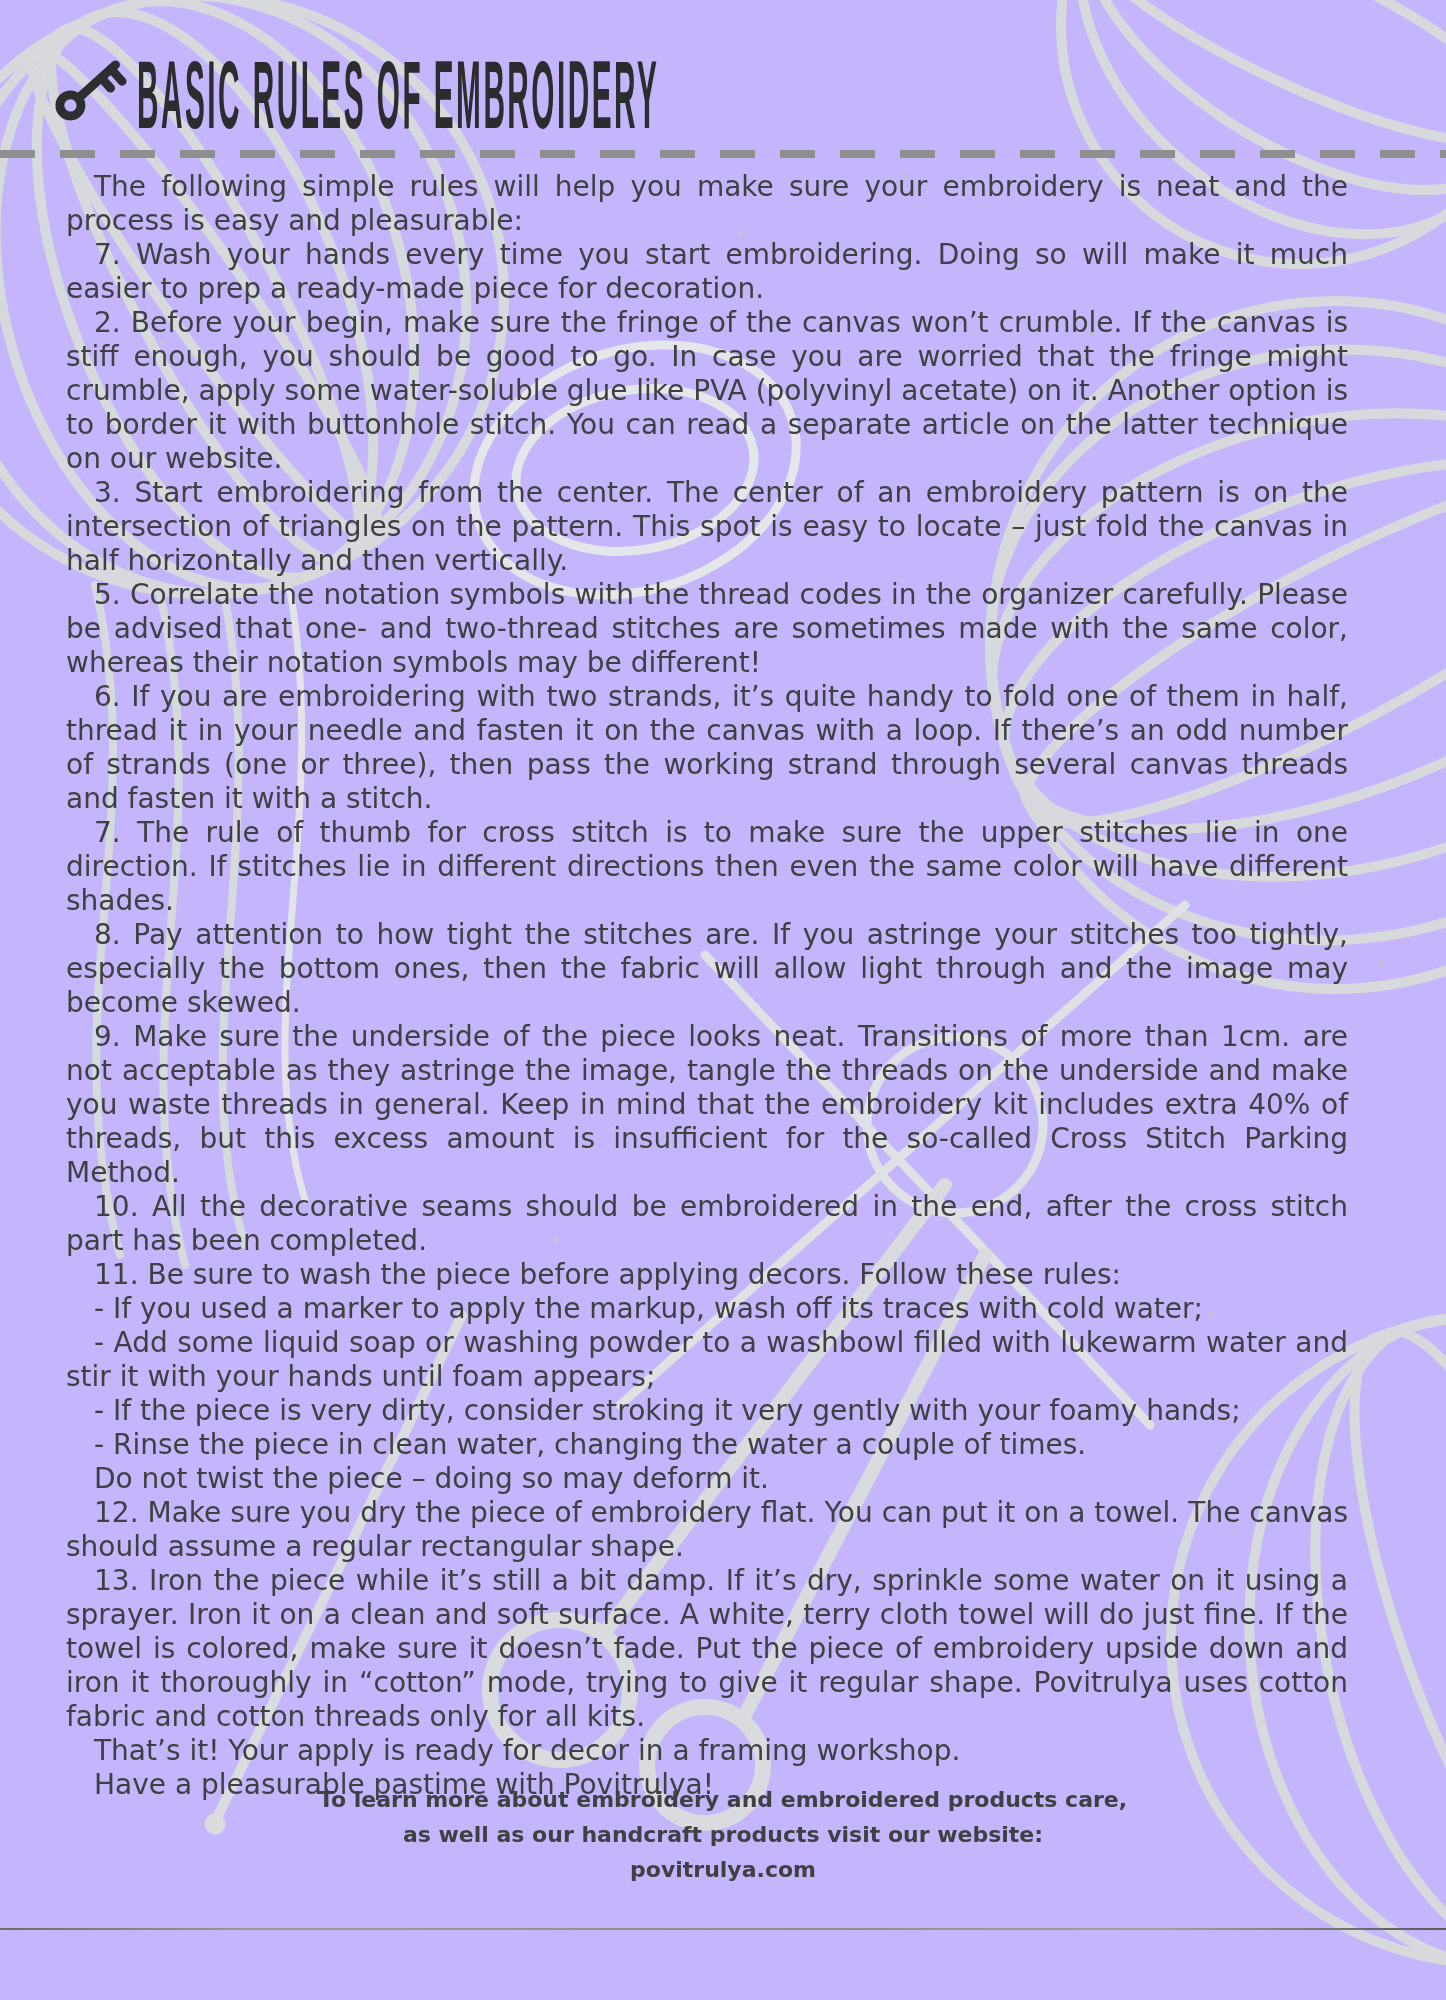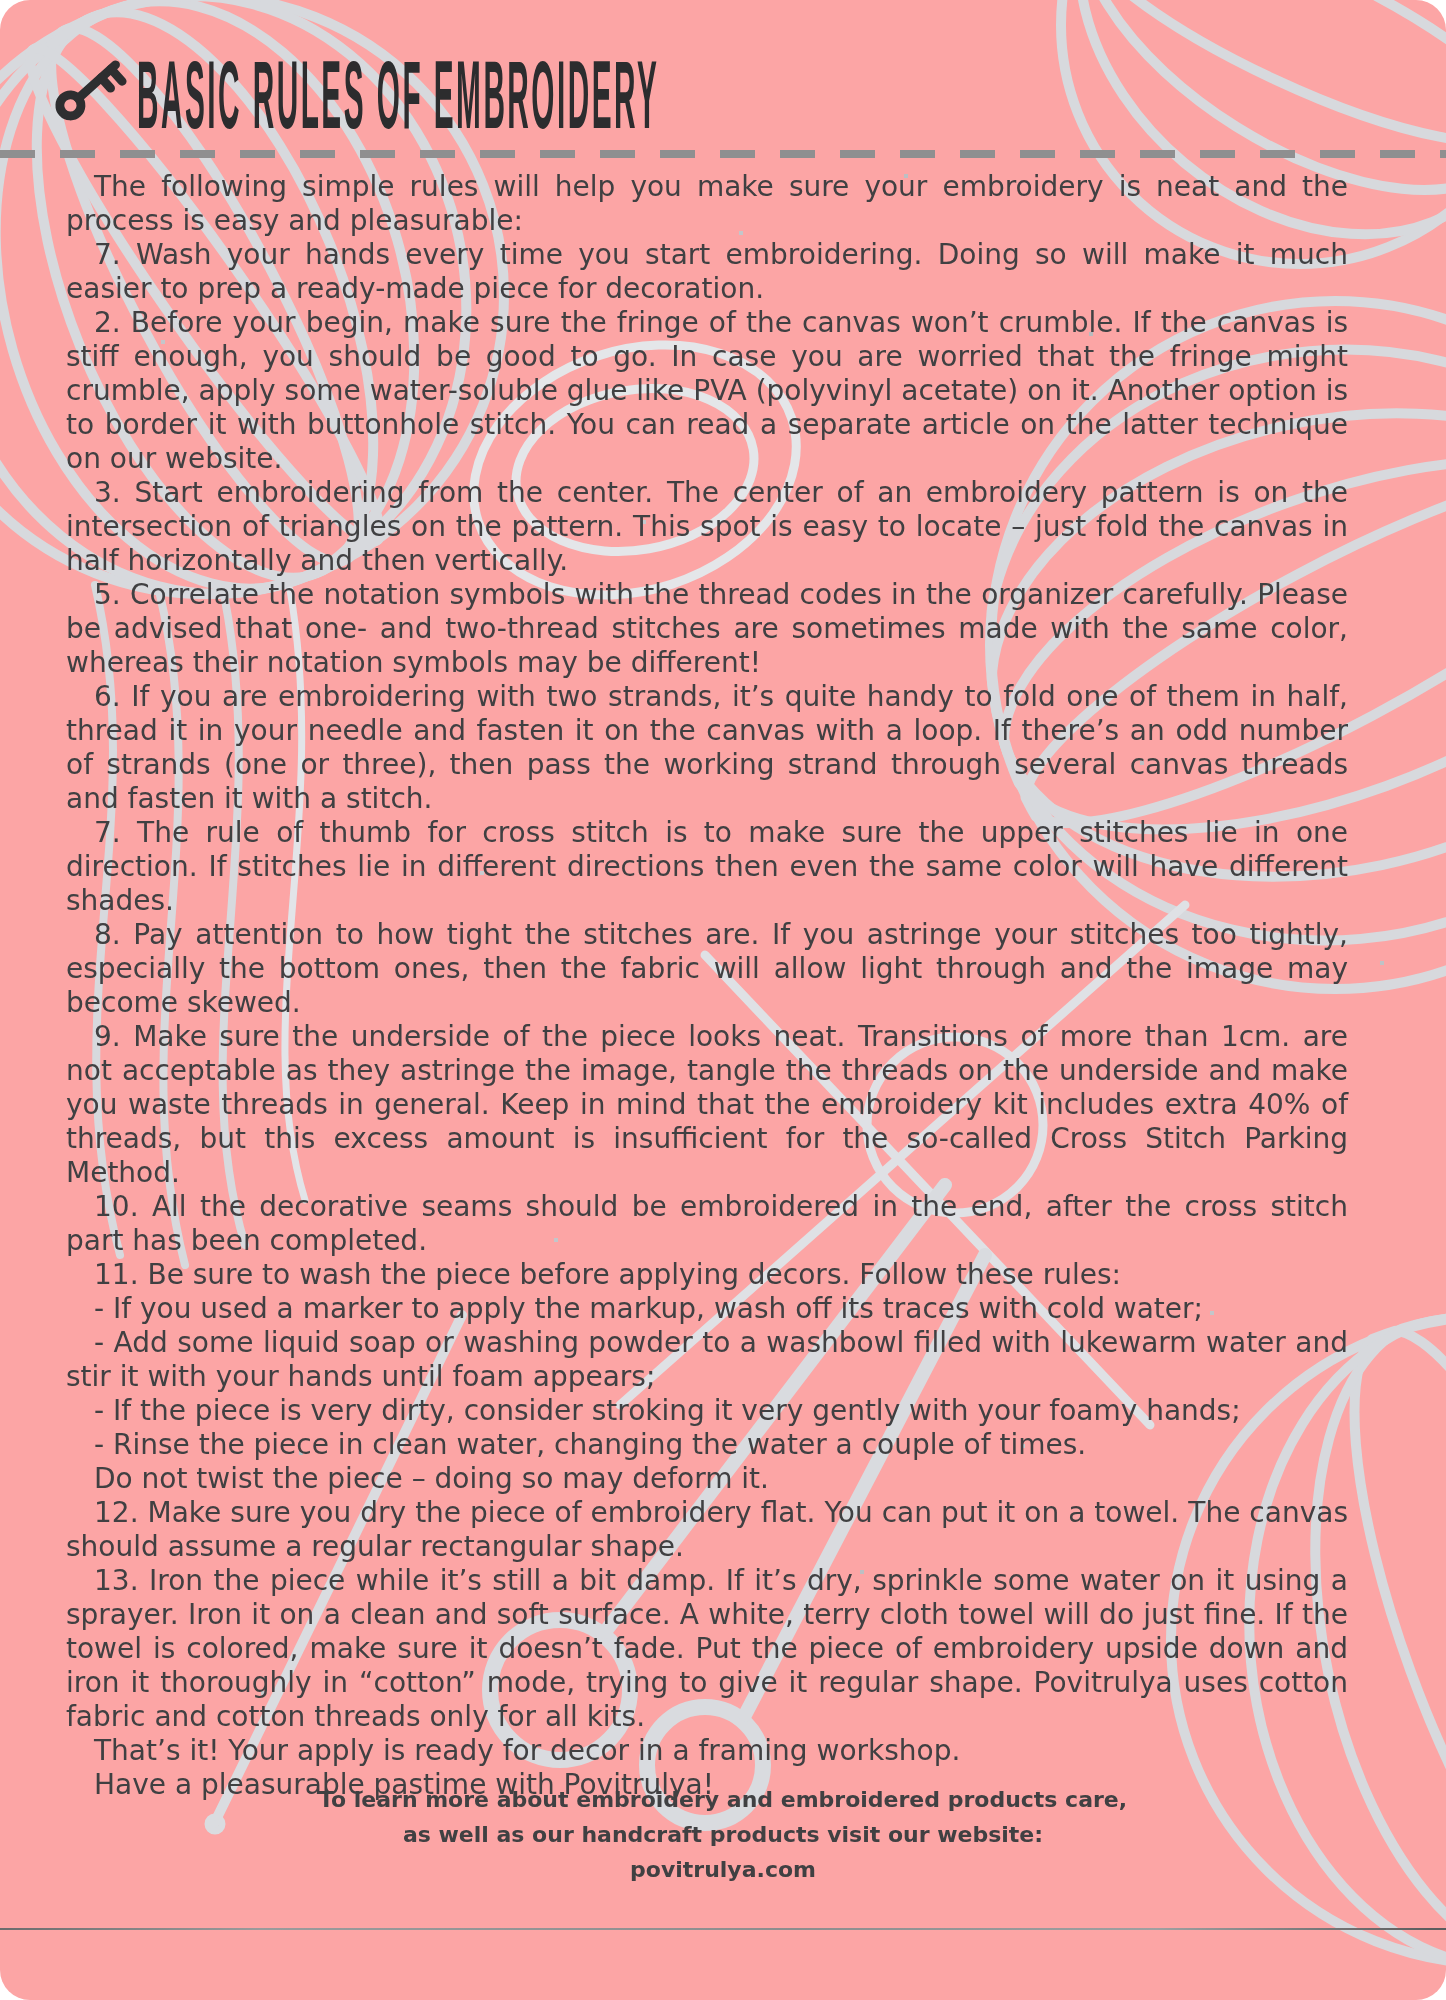--- a/index.html
+++ b/index.html
@@ -1,22 +1,21 @@
 <!DOCTYPE html>
 <html><head>
 <meta charset="utf-8">
 <style>
   html,body{margin:0;padding:0;background:#ffffff;}
   .page{
     position:relative;
     width:1446px;height:2000px;
-    background:#fca5a5;
+    background:#c4b5fd;
     overflow:hidden;
     font-family:"DejaVu Sans",sans-serif;
-    border-radius:30px;
   }
   .bg{position:absolute;left:0;top:0;width:1446px;height:2000px;pointer-events:none;}
   .specks{position:absolute;left:0;top:0;width:2px;height:2px;background:transparent;
     box-shadow:905px 175px 0 1px #bcbfc3, 740px 232px 0 1px #c3c6ca, 1090px 333px 0 1px #b8bbbf,
                643px 521px 0 1px #c6c9cd, 1141px 762px 0 1px #bcbfc3, 481px 872px 0 1px #c9ccd0,
                300px 1452px 0 1px #bcbfc3, 1211px 1312px 0 1px #c3c6ca, 861px 1571px 0 1px #bcbfc3,
                262px 1692px 0 1px #c6c9cd, 1381px 962px 0 1px #bfc2c6, 162px 341px 0 1px #c3c6ca,
                1022px 1445px 0 1px #c9ccd0, 555px 1239px 0 1px #c3c6ca;}
   .key{position:absolute;left:48px;top:42px;width:88px;height:88px;}
   .title{

